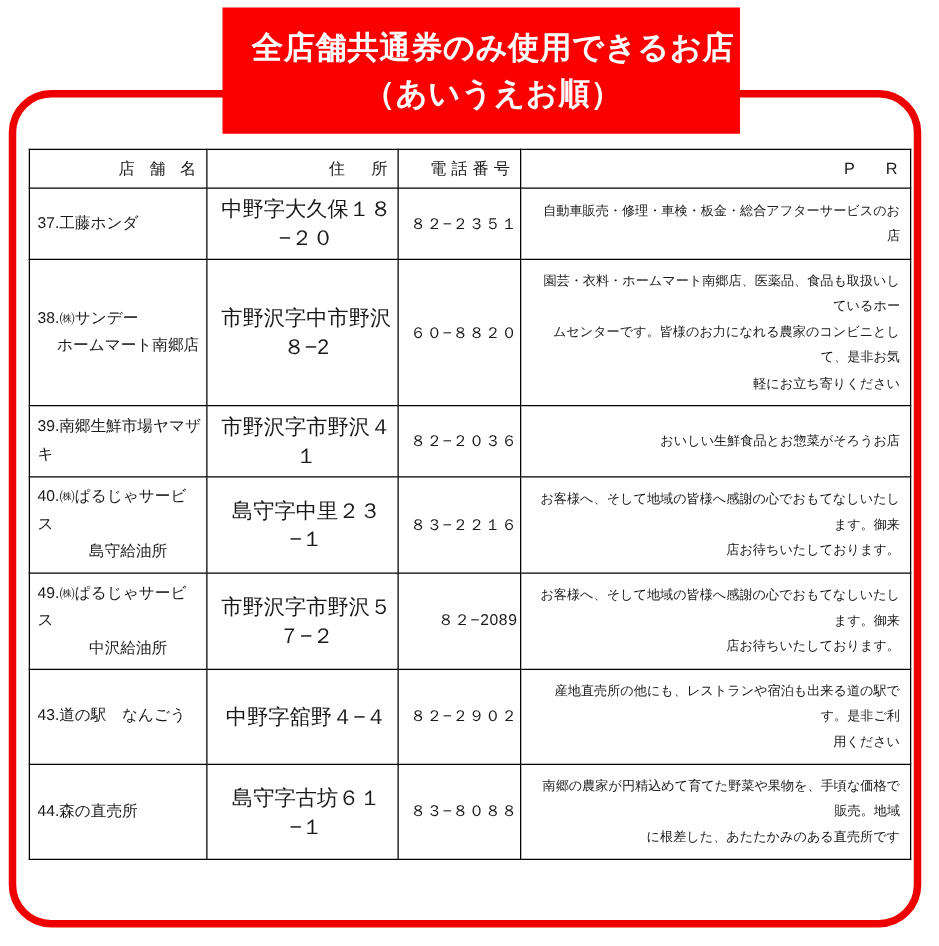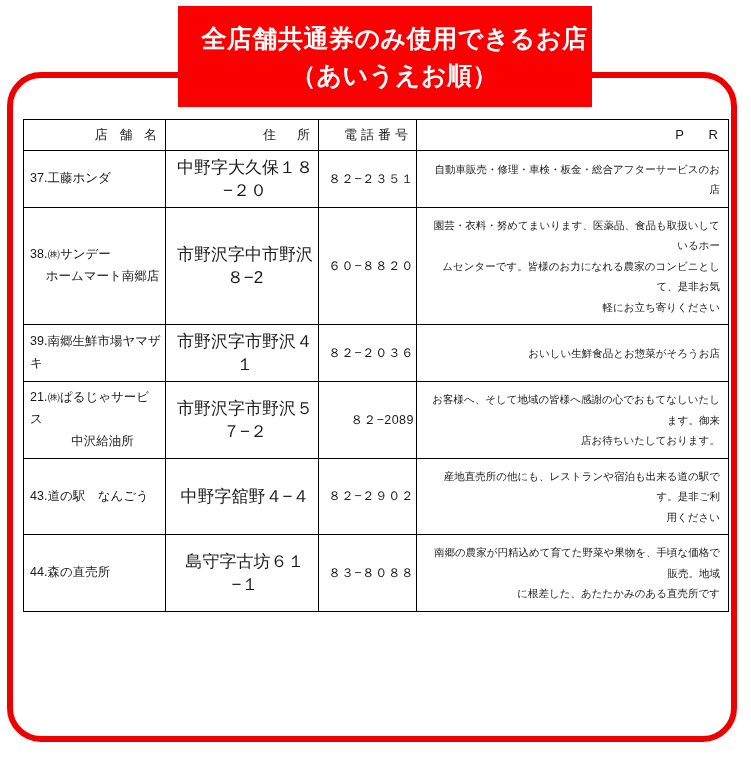--- a/index.html
+++ b/index.html
@@ -168,38 +168,50 @@
             </td>
           </tr>
           <tr>
             <td class="name">
               <span class="nm-l1">38.㈱サンデー</span>
               <span class="nm-l2">ホームマート南郷店</span>
             </td>
             <td class="addr">市野沢字中市野沢８−2</td>
             <td class="tel">６０−８８２０</td>
             <td class="pr">
-              <span class="pr-line">園芸・衣料・努めてまいります、医薬品、食品も取扱いしているホー</span>
+              <span class="pr-line">園芸・衣料・ホームマート南郷店、医薬品、食品も取扱いしているホー</span>
               <span class="pr-line">ムセンターです。皆様のお力になれる農家のコンビニとして、是非お気</span>
               <span class="pr-line">軽にお立ち寄りください</span>
             </td>
           </tr>
           <tr>
             <td class="name">
               <span class="nm-l1">39.南郷生鮮市場ヤマザキ</span>
             </td>
             <td class="addr">市野沢字市野沢４１</td>
             <td class="tel">８２−２０３６</td>
             <td class="pr">
               <span class="pr-line">おいしい生鮮食品とお惣菜がそろうお店</span>
             </td>
           </tr>
           <tr>
             <td class="name">
-              <span class="nm-l1">21.㈱ぱるじゃサービス</span>
+              <span class="nm-l1">40.㈱ぱるじゃサービス</span>
+              <span class="nm-l2">島守給油所</span>
+            </td>
+            <td class="addr">島守字中里２３−１</td>
+            <td class="tel">８３−２２１６</td>
+            <td class="pr">
+              <span class="pr-line">お客様へ、そして地域の皆様へ感謝の心でおもてなしいたします。御来</span>
+              <span class="pr-line">店お待ちいたしております。</span>
+            </td>
+          </tr>
+          <tr>
+            <td class="name">
+              <span class="nm-l1">49.㈱ぱるじゃサービス</span>
               <span class="nm-l2">中沢給油所</span>
             </td>
             <td class="addr">市野沢字市野沢５７−２</td>
             <td class="tel">８２−2089</td>
             <td class="pr">
               <span class="pr-line">お客様へ、そして地域の皆様へ感謝の心でおもてなしいたします。御来</span>
               <span class="pr-line">店お待ちいたしております。</span>
             </td>
           </tr>
           <tr>

